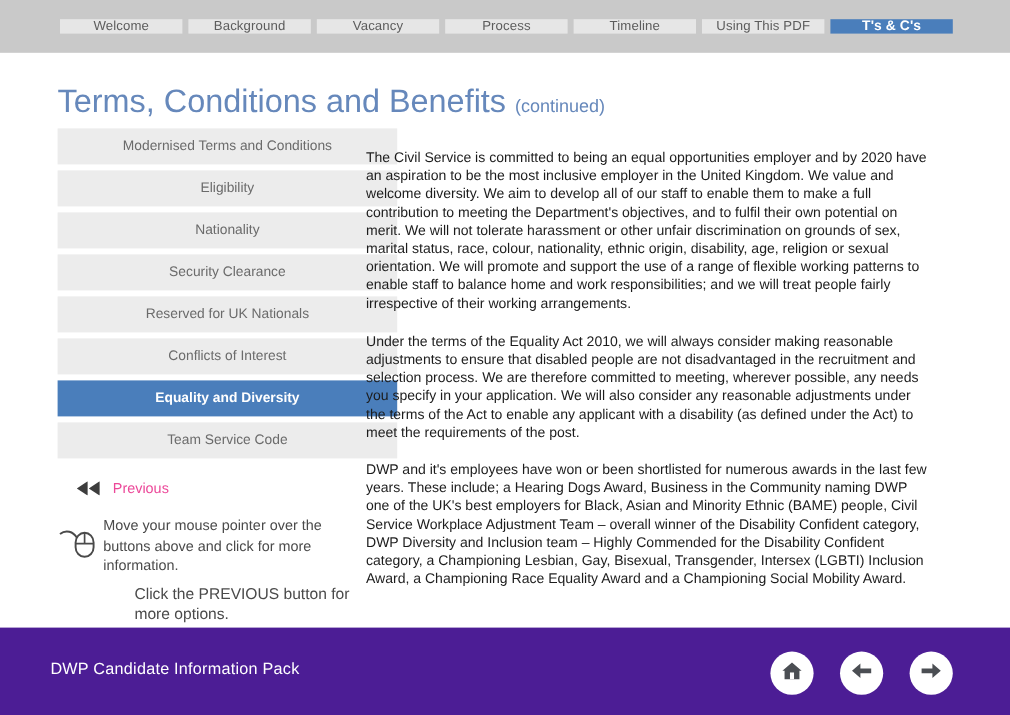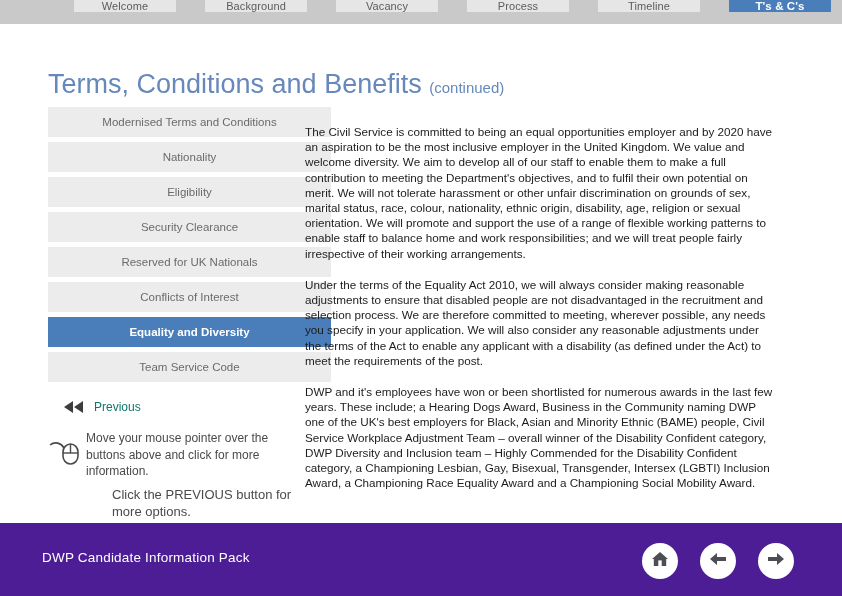--- a/index.html
+++ b/index.html
@@ -13,25 +13,24 @@
     font-family: "Liberation Sans", sans-serif;
     overflow: hidden;
     position: relative;
   }
 
   
   #tabbar {
     position: absolute;
     left: 0; top: 0;
     width: 842px;
-    height: 24px;
+    height: 44px;
     background: #c9c9c9;
     display: flex;
-    align-items: flex-start;
-    gap: 24px;
+    align-items: center;
   }
   #tabbar .tab-lead {
     width: 50px;
     flex: 0 0 50px;
     background: #c9c9c9;
   }
   #tabbar .tab-trail {
     flex: 1 1 auto;
     background: #c9c9c9;
   }
@@ -106,21 +105,21 @@
   #previous-row .chevrons {
     width: 26px;
     margin-left: 14px;
     display: flex;
     align-items: center;
     color: #3d3d3d;
   }
   #previous-row .prev-label {
     margin-left: 6px;
     font-size: 12px;
-    color: #0f766e;
+    color: #ec4899;
   }
 
   
   #mouse-hint {
     position: absolute;
     left: 48px;
     top: 430px;
     width: 250px;
     display: flex;
     align-items: center;
@@ -208,40 +207,40 @@
     </div>
   <div class="tab">
       <span>Vacancy</span>
     </div>
   <div class="tab">
       <span>Process</span>
     </div>
   <div class="tab">
       <span>Timeline</span>
     </div>
+  <div class="tab">
+      <span>Using This PDF</span>
+    </div>
   <div class="tab active">
       <span>T's &amp; C's</span>
     </div>
-  <div class="tab">
-      <span>Using This PDF</span>
-    </div>
   <div class="tab-trail"></div>
 </div>
 
 <div id="page-title"><span>Terms, Conditions and Benefits </span><span class="suffix">(continued)</span></div>
 
 <div id="sidebar">
   <div class="side-item">
       <span>Modernised Terms and Conditions</span>
     </div>
   <div class="side-item">
+      <span>Eligibility</span>
+    </div>
+  <div class="side-item">
       <span>Nationality</span>
-    </div>
-  <div class="side-item">
-      <span>Eligibility</span>
     </div>
   <div class="side-item">
       <span>Security Clearance</span>
     </div>
   <div class="side-item">
       <span>Reserved for UK Nationals</span>
     </div>
   <div class="side-item">
       <span>Conflicts of Interest</span>
     </div>

